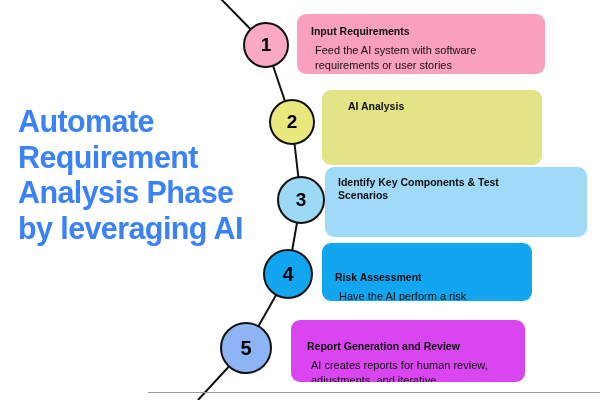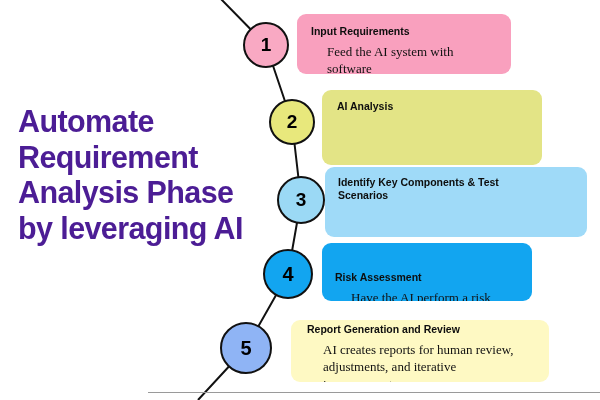--- a/index.html
+++ b/index.html
@@ -63,81 +63,81 @@
   }
   .card-title {
     font-family: "Liberation Sans", sans-serif;
     font-weight: bold;
     color: #0d0d0d;
     font-size: 10.5px;
     line-height: 1.22;
     margin: 0;
   }
   .card-body {
-    font-family: Liberation Serif, serif;
+    font-family: Liberation Sans, sans-serif;
     color: #111111;
-    font-size: 13px;
+    font-size: 11px;
     line-height: 1.34;
-    margin: 16px;
+    margin: 4px;
     white-space: pre-line;
   }
   #baseline-rule {
     position: absolute;
     left: 148px;
     top: 392px;
     width: 452px;
     height: 1px;
     background: #9a9a9a;
   }
 </style>
 </head>
 <body>
 
 <div id="canvas" style="background: rgb(255, 255, 255);">
 
   <svg id="connector-svg" viewBox="0 0 600 400">
     <path id="connector-path" d="M 218 -4 L 266 45 L 292 122 L 301 200 L 288 274 L 246 348 L 198 400" fill="none" stroke="#111111" stroke-width="2" stroke-linejoin="round"></path>
   </svg>
 
-  <div id="title-block" style="color: #4c1d95;">Automate
+  <div id="title-block" style="color: #3b82f6;">Automate
 Requirement
 Analysis Phase
 by leveraging AI</div>
 
   <div id="steps-layer">
-      <div class="card" style="left: 297px; top: 14px; width: 214px; height: 60px; background: rgb(249, 160, 190); padding: 11px 14px;">
+      <div class="card" style="left: 297px; top: 14px; width: 248px; height: 60px; background: rgb(249, 160, 190); padding: 11px 14px;">
         <p class="card-title" style="white-space: pre-line;">Input Requirements</p>
         <p class="card-body" style="margin-top: 5px;">Feed the AI system with software
 requirements or user stories</p>
       </div>
       <div class="step-circle" style="left: 243px; top: 22px; width: 46px; height: 46px; background: rgb(249, 169, 195); border-color: rgb(17, 17, 17); font-size: 19px;">
         <span>1</span>
       </div>
-      <div class="card" style="left: 322px; top: 90px; width: 220px; height: 75px; background: rgb(227, 228, 134); padding: 10px 15px;">
+      <div class="card" style="left: 322px; top: 90px; width: 220px; height: 75px; background: rgb(227, 228, 134); padding: 10px 26px;">
         <p class="card-title" style="white-space: pre-line;">AI Analysis</p>
       </div>
       <div class="step-circle" style="left: 269px; top: 99px; width: 46px; height: 46px; background: rgb(232, 232, 124); border-color: rgb(17, 17, 17); font-size: 19px;">
         <span>2</span>
       </div>
       <div class="card" style="left: 325px; top: 167px; width: 262px; height: 70px; background: rgb(159, 218, 248); padding: 9px 13px;">
         <p class="card-title" style="white-space: pre-line;">Identify Key Components &amp; Test
 Scenarios</p>
       </div>
       <div class="step-circle" style="left: 277px; top: 176px; width: 48px; height: 48px; background: rgb(155, 217, 245); border-color: rgb(17, 17, 17); font-size: 19px;">
         <span>3</span>
       </div>
       <div class="card" style="left: 322px; top: 243px; width: 210px; height: 58px; background: rgb(18, 165, 240); padding: 28px 13px;">
         <p class="card-title" style="white-space: pre-line;">Risk Assessment</p>
         <p class="card-body" style="margin-top: 5px;">Have the AI perform a risk assessment,
 highlighting potential problem areas</p>
       </div>
       <div class="step-circle" style="left: 263px; top: 249px; width: 50px; height: 50px; background: rgb(18, 165, 240); border-color: rgb(17, 17, 17); font-size: 20px;">
         <span>4</span>
       </div>
-      <div class="card" style="left: 291px; top: 320px; width: 258px; height: 62px; background: #fef9c3; padding: 3px 16px;">
+      <div class="card" style="left: 291px; top: 320px; width: 234px; height: 62px; background: #d946ef; padding: 20px 16px;">
         <p class="card-title" style="white-space: pre-line;">Report Generation and Review</p>
         <p class="card-body" style="margin-top: 5px;">AI creates reports for human review,
 adjustments, and iterative improvement.</p>
       </div>
       <div class="step-circle" style="left: 220px; top: 322px; width: 52px; height: 52px; background: rgb(143, 180, 245); border-color: rgb(17, 17, 17); font-size: 20px;">
         <span>5</span>
       </div>
     </div>
 
   <div id="baseline-rule" style="background: rgb(154, 154, 154);"></div>

